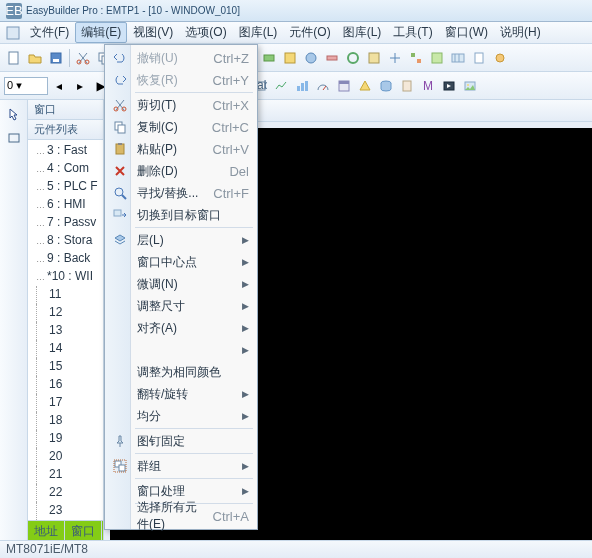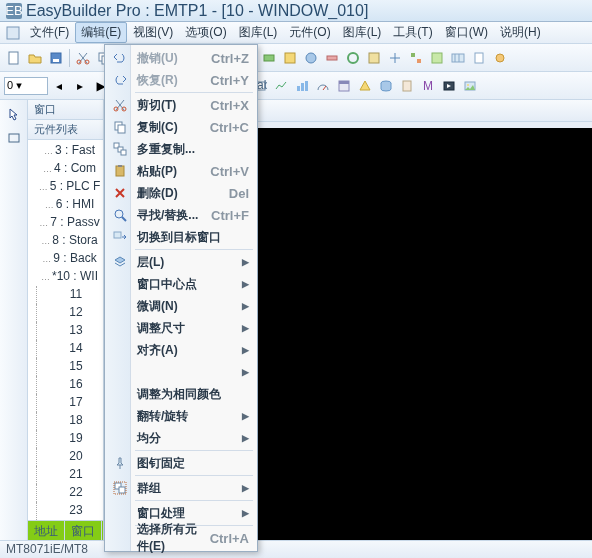--- a/index.html
+++ b/index.html
@@ -1,34 +1,34 @@
 <!DOCTYPE html>
 <html><head>
 <meta charset="utf-8">
 <style>
 * { margin: 0; padding: 0; box-sizing: border-box; font-family: "Microsoft YaHei", "SimSun", Arial, sans-serif; font-size: 12px; }
 body { background: #f0f0f0; width: 592px; height: 558px; overflow: hidden; position: relative; }
 
 .title-bar { background: linear-gradient(to bottom, #eaf3fb, #d5e6f5); height: 22px; display: flex; align-items: center; padding: 0 6px; border-bottom: 1px solid #a0b8d0; }
 .title-bar .icon { width: 16px; height: 16px; margin-right: 4px; background: #6b8fae; border-radius: 2px; display: inline-flex; align-items: center; justify-content: center; color: #fff; font-size: 13px; }
-.title-bar .title { color: #2a4d6e; font-size: 16px; }
+.title-bar .title { color: #2a4d6e; font-size: 10px; }
 
 .menu-bar { background: linear-gradient(to bottom, #f8fbfe, #e6eef7); height: 22px; display: flex; align-items: center; padding: 0 2px; border-bottom: 1px solid #c8d8e8; position: relative; z-index: 100; }
 .menu-item { padding: 12px 6px; cursor: default; color: #2a3a4a; position: relative; }
 .menu-item.active { background: #cfe3f7; border: 1px solid #8fb0d0; border-radius: 2px; padding: 1px 5px; }
 .menu-left-icon { width: 16px; height: 16px; margin: 0 3px; display: inline-flex; align-items: center; justify-content: center; }
 
 .toolbar { background: linear-gradient(to bottom, #f8fbfe, #e6eef7); height: 28px; display: flex; align-items: center; padding: 2px 4px; border-bottom: 1px solid #c8d8e8; gap: 1px; flex-wrap: nowrap; overflow: hidden; }
 .tb-btn { width: 20px; height: 20px; display: inline-flex; align-items: center; justify-content: center; cursor: pointer; border: 1px solid transparent; border-radius: 2px; }
 .tb-sep { width: 1px; height: 18px; background: #b8c8d8; margin: 0 2px; }
 
 .toolbar2 { height: 28px; }
 .toolbar2 .combo { width: 44px; height: 18px; background: #fff; border: 1px solid #9fb8d0; font-size: 11px; padding: 0 2px; display: inline-flex; align-items: center; }
 
-.main { display: flex; height: calc(100% - 22px - 22px - 28px - 28px - 18px); position: relative; text-align: center; }
+.main { display: flex; height: calc(100% - 22px - 22px - 28px - 28px - 18px); position: relative; }
 
 .left-vtoolbar { width: 28px; background: linear-gradient(to right, #f8fbfe, #e6eef7); border-right: 1px solid #c8d8e8; display: flex; flex-direction: column; align-items: center; padding-top: 4px; gap: 4px; }
 
 .left-panel { width: 76px; background: #fff; border-right: 1px solid #c8d8e8; display: flex; flex-direction: column; }
 .panel-header { background: linear-gradient(to bottom, #f4f8fc, #e4ecf6); height: 20px; padding: 0 6px; display: flex; align-items: center; border-bottom: 1px solid #c8d8e8; font-size: 11px; color: #3a5a7a; }
 .tree { flex: 1; overflow: hidden; padding: 2px 0 0 2px; font-size: 11px; color: #2a3a4a; }
 .tree-item { padding: 1px 0 1px 6px; white-space: nowrap; overflow: hidden; text-overflow: clip; line-height: 15px; }
 .tree-item::before { content: "…"; color: #888; margin-right: 2px; font-size: 9px; }
 .tree-item.num::before { content: ""; margin: 0; }
 .tree-item.num { padding-left: 12px; border-left: 1px dotted #aaa; margin-left: 6px; }
@@ -40,21 +40,21 @@
 .doc-tabs { height: 22px; background: linear-gradient(to bottom, #f7fafd, #e4ecf6); display: flex; align-items: flex-end; padding-left: 6px; border-bottom: 1px solid #c8d8e8; }
 .doc-tab { background: #fff; border: 1px solid #b8c8d8; border-bottom: none; padding: 2px 8px; font-size: 11px; color: #2a5a8a; border-radius: 3px 3px 0 0; display: flex; align-items: center; gap: 6px; }
 .doc-tab .close { color: #888; font-size: 10px; }
 .canvas { flex: 1; margin: 6px 0 0 6px; background: #000; position: relative; background-image: radial-gradient(circle, #3a5a7a 0.5px, transparent 0.5px); background-size: 20px 20px; }
 
 .status { height: 18px; background: linear-gradient(to bottom, #f4f8fc, #e4ecf6); border-top: 1px solid #c8d8e8; font-size: 11px; color: #4a5a6a; padding: 1px 6px; }
 
 
 .dropdown { position: absolute; left: 104px; top: 44px; width: 154px; background: #f8f8f8; border: 1px solid #9aaec2; box-shadow: 2px 2px 6px rgba(0,0,0,0.25); z-index: 200; padding: 2px; }
 .dd-iconcol { position: absolute; left: 0; top: 0; bottom: 0; width: 26px; background: linear-gradient(to right, #eef4fa, #e2ecf6); border-right: 1px solid #d2dce8; }
-.dd-item { position: relative; height: 22px; display: flex; align-items: center; padding-left: 30px; padding-right: 6px; color: #2a3a4a; cursor: default; z-index: 1; font-weight: bold; }
+.dd-item { position: relative; height: 22px; display: flex; align-items: center; padding-left: 30px; padding-right: 6px; color: #2a3a4a; cursor: default; z-index: 1; }
 .dd-item.disabled { color: #9aa6b2; }
 .dd-item .shortcut { margin-left: auto; color: #8a96a2; font-size: 13px; padding-left: 12px; }
 .dd-item .sub { margin-left: auto; color: #5a6a7a; font-size: 9px; }
 .dd-sep { height: 1px; background: #d2dce8; margin: 1px 2px 1px 28px; position: relative; z-index: 1; }
 .dd-icon { position: absolute; left: 4px; width: 18px; height: 18px; display: flex; align-items: center; justify-content: center; font-size: 11px; }
 
 
 svg { display: block; }
 </style>
 </head>
@@ -419,30 +419,20 @@
             <rect x="2" y="2" width="7" height="8" fill="#fff" stroke="#6a87a5"></rect>
             <rect x="5" y="5" width="7" height="8" fill="#fff" stroke="#6a87a5"></rect>
           </svg>
         </span>
         <span>复制(C)</span>
         <span class="shortcut">Ctrl+C</span>
       </div>
       <div class="dd-item">
         <span class="dd-icon">
           <svg width="14" height="14">
-            <rect x="1" y="1" width="5" height="5" fill="#fff" stroke="#6a87a5"></rect>
-            <rect x="5" y="5" width="5" height="5" fill="#fff" stroke="#6a87a5"></rect>
-            <rect x="8" y="8" width="5" height="5" fill="#fff" stroke="#6a87a5"></rect>
-          </svg>
-        </span>
-        <span>多重复制...</span>
-      </div>
-      <div class="dd-item">
-        <span class="dd-icon">
-          <svg width="14" height="14">
             <rect x="3" y="2" width="8" height="10" fill="#d8b868" stroke="#a88838"></rect>
             <rect x="5" y="1" width="4" height="2" fill="#888"></rect>
           </svg>
         </span>
         <span>粘贴(P)</span>
         <span class="shortcut">Ctrl+V</span>
       </div>
       <div class="dd-item">
         <span class="dd-icon">
           <svg width="14" height="14">

